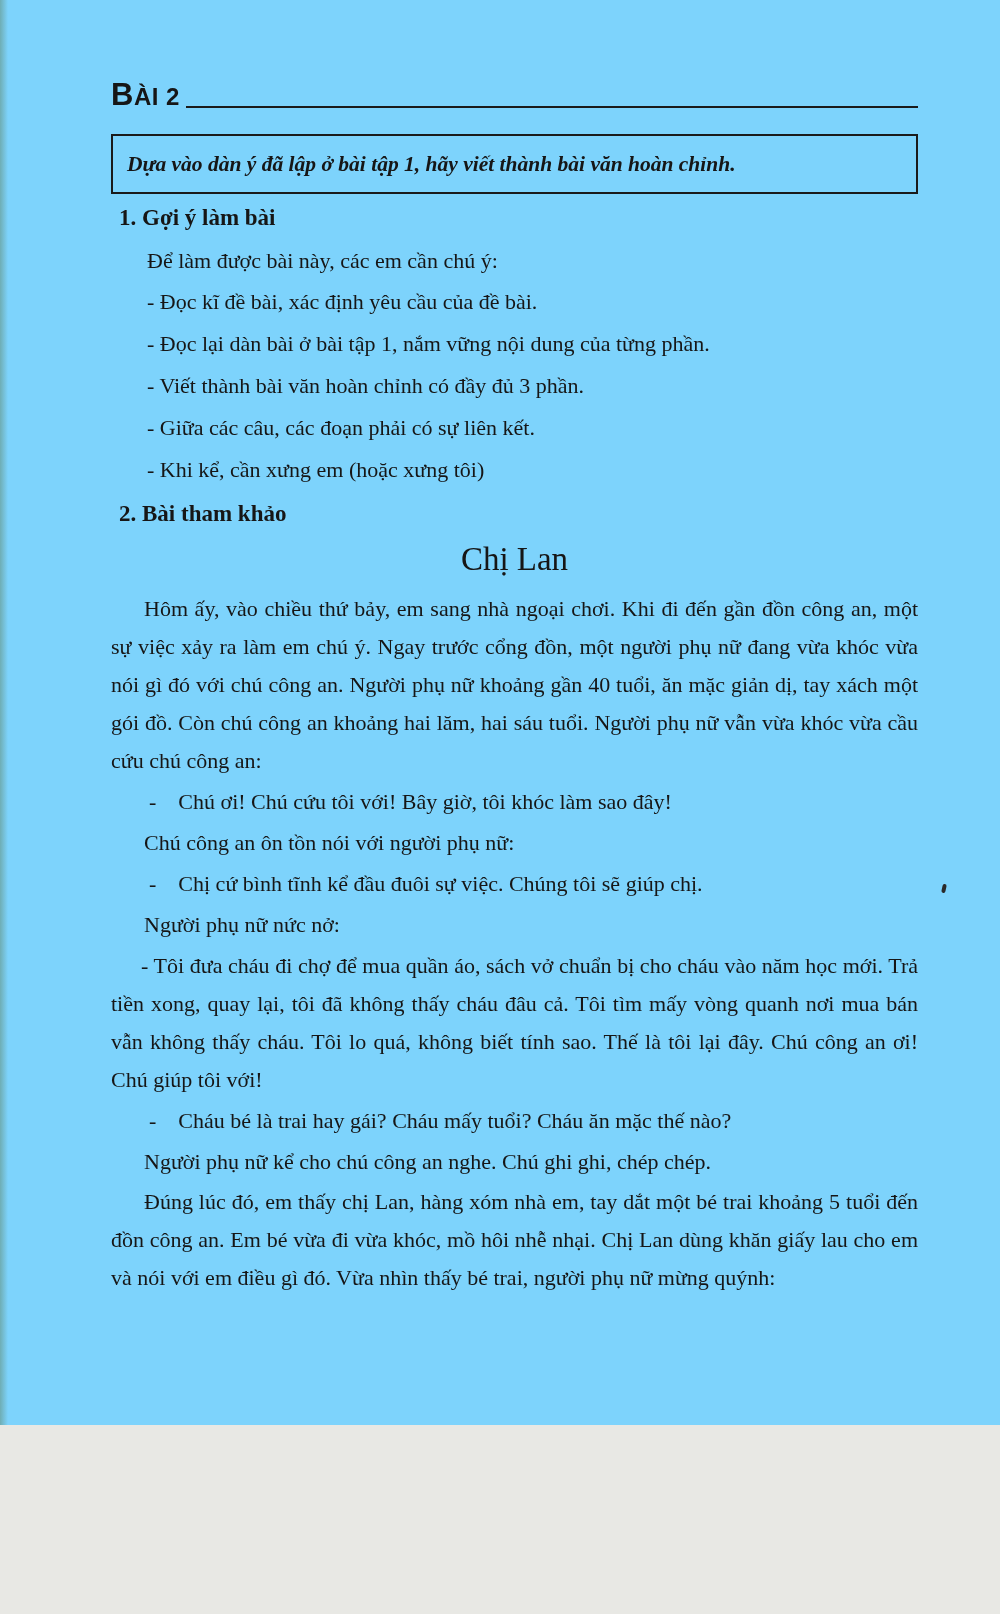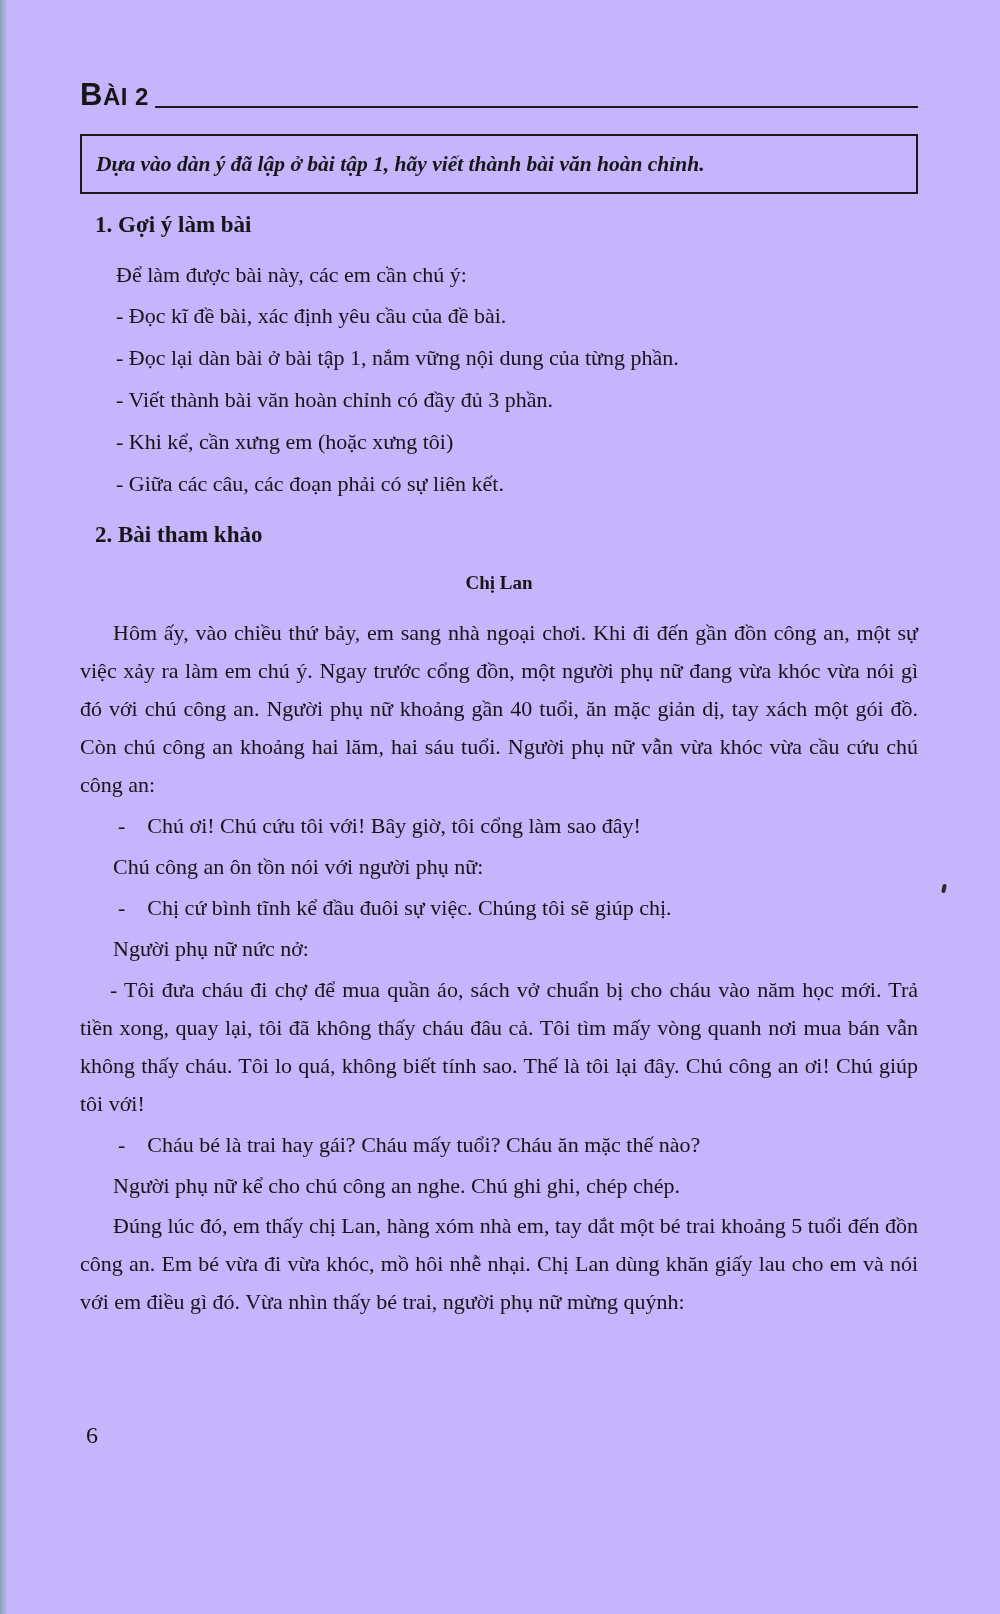--- a/index.html
+++ b/index.html
@@ -1,26 +1,26 @@
 <!DOCTYPE html>
 <html lang="vi"><head>
 <meta charset="utf-8">
 <style>
   html,body{margin:0;padding:0;background:#e8e8e4;}
   .page{
     position:relative;
-    width:1000px;height:1614px;
+    width:1000px;height:1425px;
     margin:0 auto;
-    background:#c4b5fd;
+    background:#7dd3fc;
     color:#161616;
     font-family:"Liberation Serif","DejaVu Serif",serif;
     font-size:22px;
     line-height:38px;
     box-sizing:border-box;
-    padding:78px 82px 0 80px;
+    padding:78px 82px 0 111px;
     overflow:hidden;
   }
   
   .page::before{
     content:"";position:absolute;left:0;top:0;bottom:0;width:8px;
     background:linear-gradient(to right,rgba(98,142,120,.55),rgba(98,142,120,0));
     pointer-events:none;
   }
   .lesson-header{display:flex;align-items:flex-end;height:32px;}
   .lesson-label{
@@ -32,28 +32,28 @@
   .lesson-rule{flex:1;border-bottom:2px solid #1a1a1a;margin-left:6px;margin-bottom:2px;}
   .task-box{
     border:2px solid #1a1a1a;
     margin-top:24px;
     padding:12px 14px;
   }
   .task-box p{
     margin:0;font-weight:bold;font-style:italic;font-size:21.5px;line-height:32px;
   }
   h2.sec{
-    font-size:23px;line-height:32px;font-weight:bold;margin:15px;
+    font-size:23px;line-height:32px;font-weight:bold;margin:8px;
   }
   .sec1{margin-top:36px;}
   .sec2{margin-top:6px;}
   .guide-intro{margin:6px 0 0 0;padding-left:36px;}
   .guide-item{margin:2px 0 0 0;padding-left:36px;line-height:40px;}
   .story-title{
-    text-align:center;font-weight:bold;font-size:19px;line-height:34px;
+    text-align:center;font-weight:normal;font-size:33px;line-height:34px;
     margin:12px 0 0 0;
   }
   .para{margin:14px 0 0 0;text-align:justify;text-indent:33px;}
   .para.flow{margin-top:2px;}
   .dialogue{margin:3px 0 0 0;text-indent:38px;}
   .dialogue-long{margin:3px 0 0 0;text-align:justify;text-indent:30px;}
   .lead{margin:3px 0 0 0;text-indent:33px;}
   .page-number{
     position:absolute;left:86px;top:1420px;
     font-size:24px;line-height:30px;
@@ -73,28 +73,28 @@
 
   <div class="task-box">
     <p>Dựa vào dàn ý đã lập ở bài tập 1, hãy viết thành bài văn hoàn chỉnh.</p>
   </div>
 
   <h2 class="sec sec1">1. Gợi ý làm bài</h2>
   <p class="guide-intro">Để làm được bài này, các em cần chú ý:</p>
   <p class="guide-item">- Đọc kĩ đề bài, xác định yêu cầu của đề bài.</p>
   <p class="guide-item">- Đọc lại dàn bài ở bài tập 1, nắm vững nội dung của từng phần.</p>
   <p class="guide-item">- Viết thành bài văn hoàn chỉnh có đầy đủ 3 phần.</p>
+  <p class="guide-item">- Giữa các câu, các đoạn phải có sự liên kết.</p>
   <p class="guide-item">- Khi kể, cần xưng em (hoặc xưng tôi)</p>
-  <p class="guide-item">- Giữa các câu, các đoạn phải có sự liên kết.</p>
 
   <h2 class="sec sec2">2. Bài tham khảo</h2>
   <h3 class="story-title">Chị Lan</h3>
 
   <p class="para">Hôm ấy, vào chiều thứ bảy, em sang nhà ngoại chơi. Khi đi đến gần đồn công an, một sự việc xảy ra làm em chú ý. Ngay trước cổng đồn, một người phụ nữ đang vừa khóc vừa nói gì đó với chú công an. Người phụ nữ khoảng gần 40 tuổi, ăn mặc giản dị, tay xách một gói đồ. Còn chú công an khoảng hai lăm, hai sáu tuổi. Người phụ nữ vẫn vừa khóc vừa cầu cứu chú công an:</p>
-  <p class="dialogue">- Chú ơi! Chú cứu tôi với! Bây giờ, tôi cổng làm sao đây!</p>
+  <p class="dialogue">- Chú ơi! Chú cứu tôi với! Bây giờ, tôi khóc làm sao đây!</p>
   <p class="lead">Chú công an ôn tồn nói với người phụ nữ:</p>
   <p class="dialogue">- Chị cứ bình tĩnh kể đầu đuôi sự việc. Chúng tôi sẽ giúp chị.</p>
   <p class="lead">Người phụ nữ nức nở:</p>
   <p class="dialogue-long">- Tôi đưa cháu đi chợ để mua quần áo, sách vở chuẩn bị cho cháu vào năm học mới. Trả tiền xong, quay lại, tôi đã không thấy cháu đâu cả. Tôi tìm mấy vòng quanh nơi mua bán vẫn không thấy cháu. Tôi lo quá, không biết tính sao. Thế là tôi lại đây. Chú công an ơi! Chú giúp tôi với!</p>
   <p class="dialogue">- Cháu bé là trai hay gái? Cháu mấy tuổi? Cháu ăn mặc thế nào?</p>
   <p class="lead">Người phụ nữ kể cho chú công an nghe. Chú ghi ghi, chép chép.</p>
   <p class="para flow">Đúng lúc đó, em thấy chị Lan, hàng xóm nhà em, tay dắt một bé trai khoảng 5 tuổi đến đồn công an. Em bé vừa đi vừa khóc, mồ hôi nhễ nhại. Chị Lan dùng khăn giấy lau cho em và nói với em điều gì đó. Vừa nhìn thấy bé trai, người phụ nữ mừng quýnh:</p>
 
   <div class="page-number">6</div>
   <span class="speck"></span>

